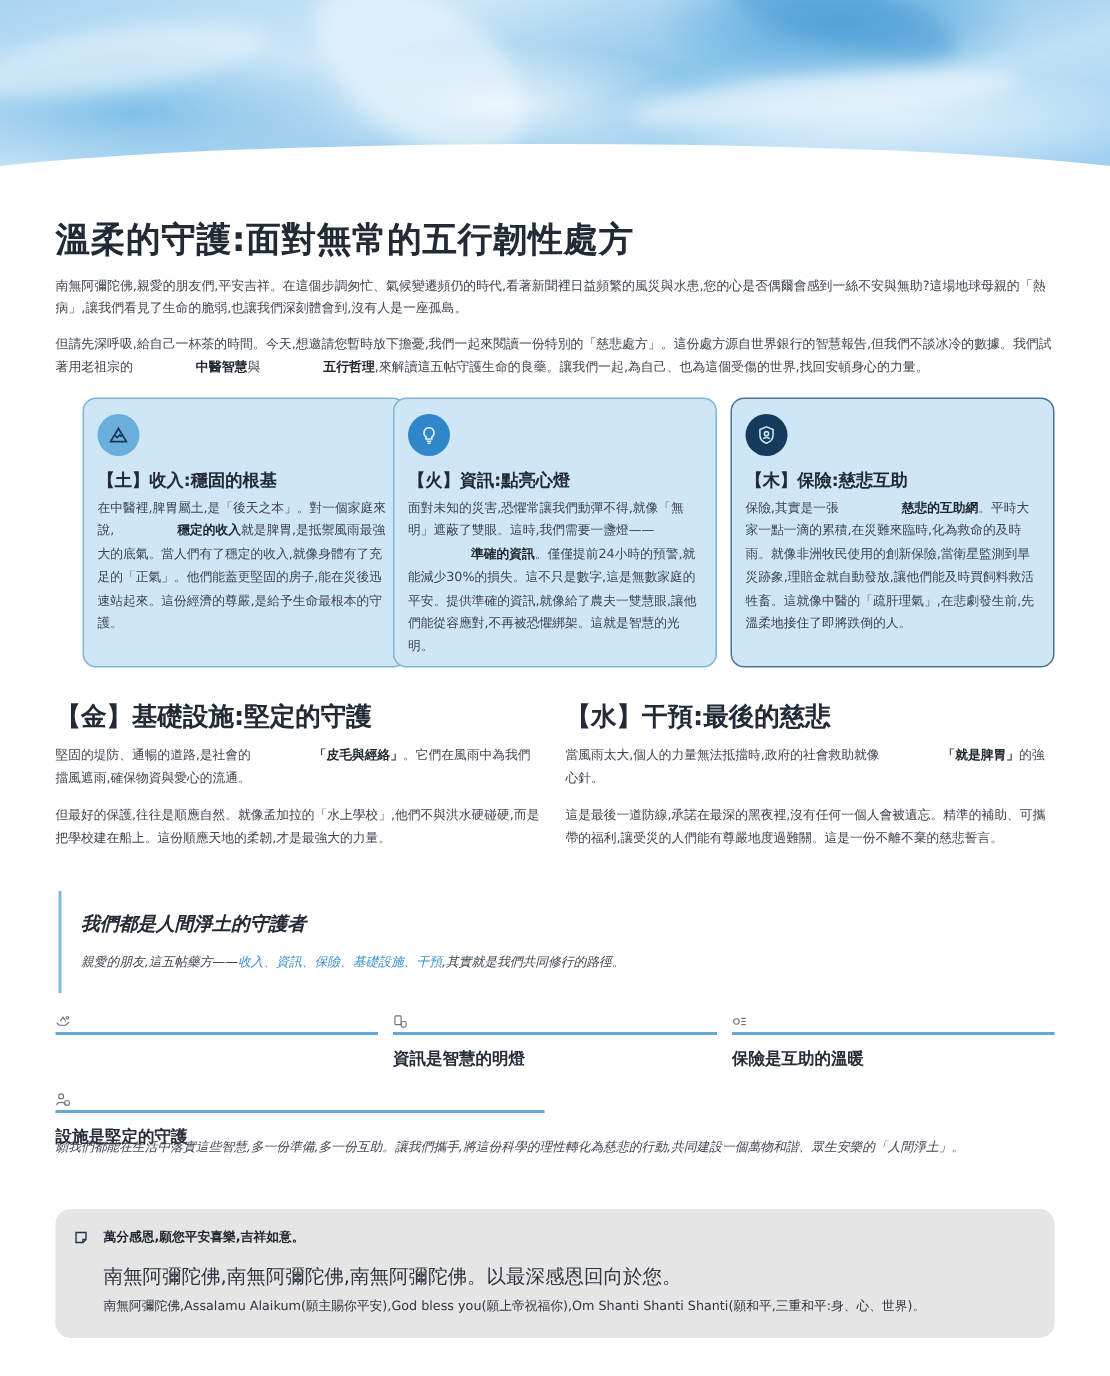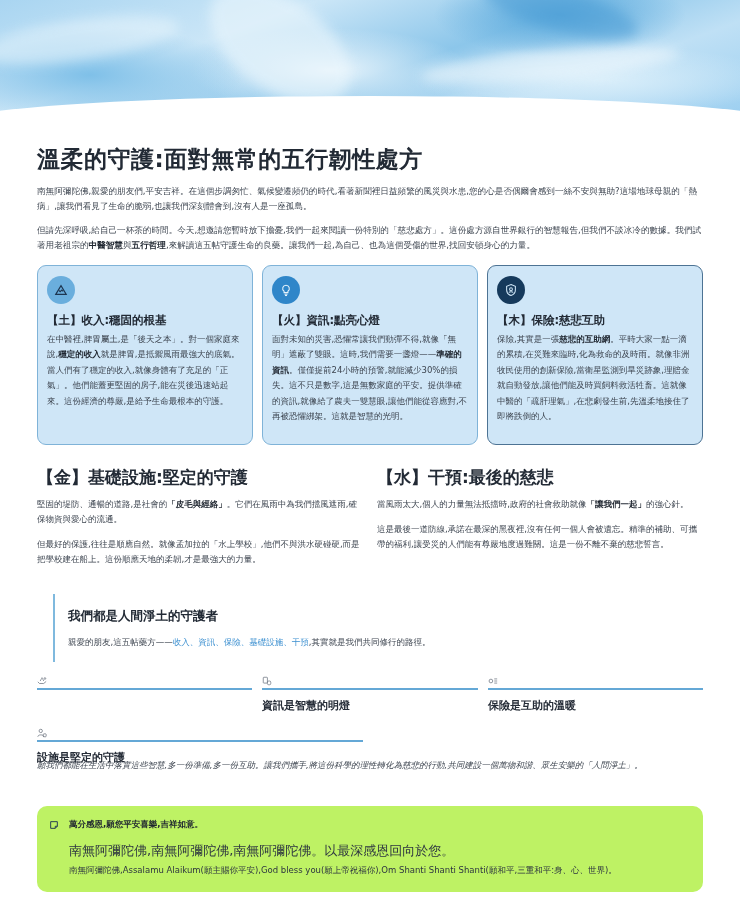--- a/index.html
+++ b/index.html
@@ -19,59 +19,59 @@
     content: ""; position: absolute; left: -60px; right: -60px; top: 96px; height: 120px;
     background: #ffffff; border-radius: 50% 50% 0 0 / 30px 30px 0 0;
   }
   .hero .fold { position: absolute; border-radius: 50%; filter: blur(6px); opacity: .55; }
 
   .content { position: absolute; left: 37px; top: 0; width: 666px; }
 
   .title { position: absolute; top: 144px; left: 0; font-size: 23px; font-weight: bold; color: #222a35; letter-spacing: 0.5px; white-space: nowrap; }
 
   .p { font-size: 8.6px; line-height: 15px; color: #3d4550; }
-  .p b { color: #1f2630; }
+  .p b { color: #1f2630; margin-left: 42px; }
   .intro1 { position: absolute; top: 184px; left: 0; width: 666px; }
   .intro2 { position: absolute; top: 223px; left: 0; width: 666px; }
 
   .cards { position: absolute; top: 265px; left: 0; width: 666px; height: 180px; }
   .card {
     position: absolute; top: 0; width: 216px; height: 180px;
     background: #cfe6f7; border: 1px solid #7fb3d8; border-radius: 9px;
     padding: 10px 9px 8px 9px;
   }
-  .card.c1 { left: 0; }
+  .card.c1 { left: 18px; }
   .card.c2 { left: 225px; }
   .card.c3 { left: 450px; border-color: #4d7394; }
   .card .icon-circle { width: 28px; height: 28px; border-radius: 50%; display: flex; align-items: center; justify-content: center; }
   .card .icon-circle svg { width: 14px; height: 14px; }
   .card h3 { margin-top: 9px; font-size: 11.5px; font-weight: bold; color: #222a35; white-space: nowrap; }
   .card .p { margin-top: 4px; font-size: 8.5px; line-height: 15.4px; }
 
   .section-h { font-size: 17px; font-weight: bold; color: #222a35; white-space: nowrap; }
   .gold { position: absolute; top: 466px; left: 0; width: 325px; }
   .water { position: absolute; top: 466px; left: 340px; width: 326px; }
   .gold .p, .water .p { margin-top: 8px; font-size: 8.5px; line-height: 15px; }
   .gold .p + .p, .water .p + .p { margin-top: 10px; }
 
-  .guardian { position: absolute; top: 594px; left: 16px; width: 666px; height: 68px; border-left: 2px solid #7fb9de; padding-left: 13px; }
+  .guardian { position: absolute; top: 594px; left: 2px; width: 666px; height: 68px; border-left: 2px solid #7fb9de; padding-left: 13px; font-style: italic; }
   .guardian h2 { margin-top: 14px; font-size: 12.5px; font-weight: bold; color: #222a35; }
   .guardian .p { margin-top: 10px; font-size: 8.5px; }
   .guardian .hl { color: #3b8fd0; margin-top: 45px; }
 
   .pillars { position: absolute; top: 674px; left: 0; width: 666px; height: 95px; }
   .pillar { position: absolute; }
   .pillar .ico { height: 12px; display: flex; align-items: flex-end; }
   .pillar .ico svg { width: 10px; height: 10px; }
   .pillar .line { height: 1.5px; background: #64a8d6; margin-top: 2px; }
   .pillar .lbl { margin-top: 8px; font-size: 11px; font-weight: bold; color: #262d38; white-space: nowrap; }
 
   .closing { position: absolute; top: 758px; left: 0; width: 666px; font-size: 8.5px; font-style: italic; }
 
-  .blessing { position: absolute; top: 806px; left: 0; width: 666px; height: 86px; background: #bef264; border-radius: 10px; padding: 13px 12px; }
+  .blessing { position: absolute; top: 806px; left: 0; width: 666px; height: 86px; background: #e5e5e5; border-radius: 10px; padding: 13px 12px; }
   .blessing .row1 { display: flex; align-items: center; gap: 10px; }
   .blessing .row1 svg { width: 10px; height: 10px; }
   .blessing .row1 span { font-size: 8.5px; font-weight: bold; color: #1f2630; }
   .blessing .l2 { margin-top: 11px; padding-left: 20px; font-size: 13px; color: #2d3540; }
   .blessing .l3 { margin-top: 5px; padding-left: 20px; font-size: 8.5px; color: #2d3540; white-space: nowrap; }
 </style>
 </head>
 <body>
 
 <div class="hero">
@@ -124,21 +124,21 @@
   </div>
 
   <div class="gold">
     <h2 class="section-h">【金】基礎設施:堅定的守護</h2>
     <p class="p"><span>堅固的堤防、通暢的道路,是社會的</span><b>「皮毛與經絡」</b><span>。它們在風雨中為我們擋風遮雨,確保物資與愛心的流通。</span></p>
     <p class="p">但最好的保護,往往是順應自然。就像孟加拉的「水上學校」,他們不與洪水硬碰硬,而是把學校建在船上。這份順應天地的柔韌,才是最強大的力量。</p>
   </div>
 
   <div class="water">
     <h2 class="section-h">【水】干預:最後的慈悲</h2>
-    <p class="p"><span>當風雨太大,個人的力量無法抵擋時,政府的社會救助就像</span><b>「讓我們一起」</b><span>的強心針。</span></p>
+    <p class="p"><span>當風雨太大,個人的力量無法抵擋時,政府的社會救助就像</span><b>「就是脾胃」</b><span>的強心針。</span></p>
     <p class="p">這是最後一道防線,承諾在最深的黑夜裡,沒有任何一個人會被遺忘。精準的補助、可攜帶的福利,讓受災的人們能有尊嚴地度過難關。這是一份不離不棄的慈悲誓言。</p>
   </div>
 
   <div class="guardian">
     <h2>我們都是人間淨土的守護者</h2>
     <p class="p"><span>親愛的朋友,這五帖藥方——</span><span class="hl">收入、資訊、保險、基礎設施、干預</span><span>,其實就是我們共同修行的路徑。</span></p>
   </div>
 
   <div class="pillars">
     <div class="pillar" style="left:0;top:0;width:215px;">

